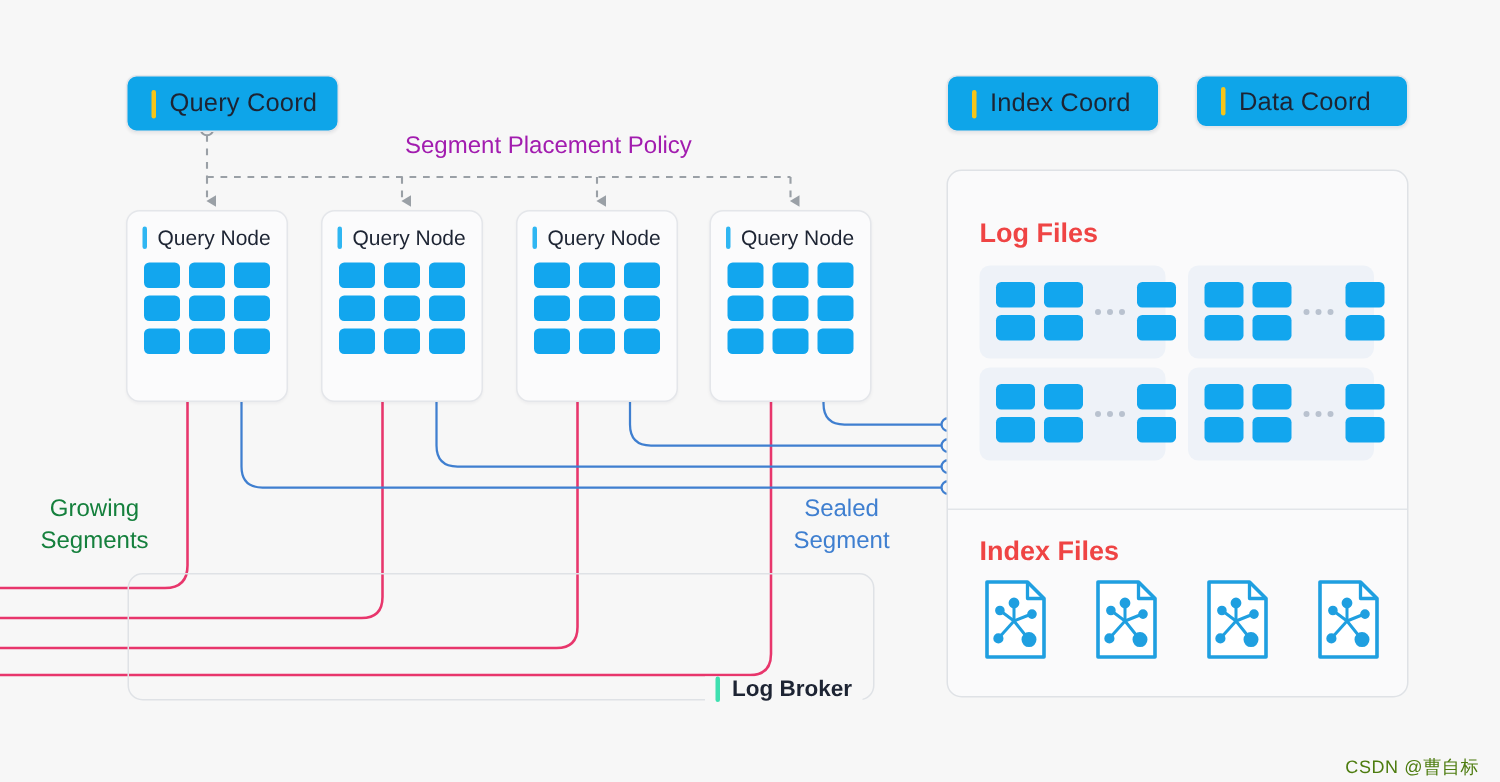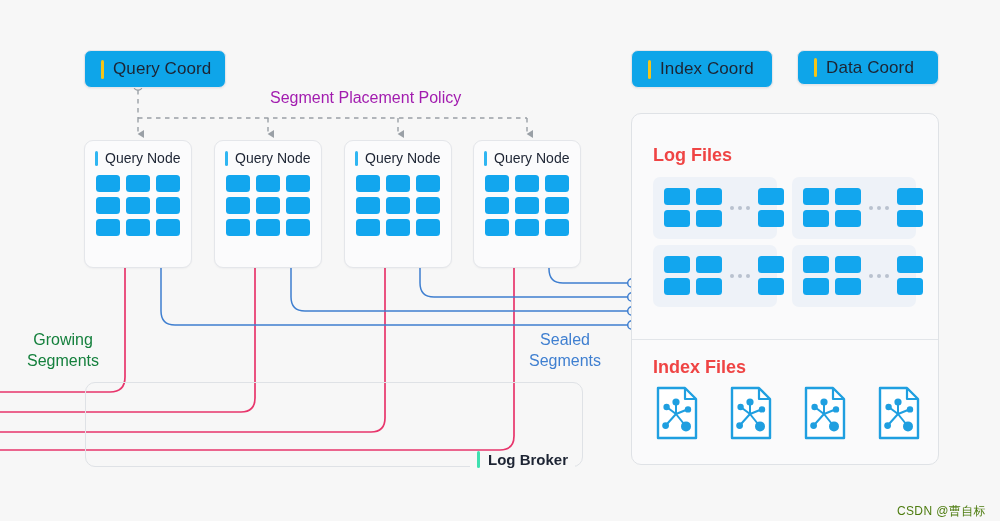--- a/index.html
+++ b/index.html
@@ -250,21 +250,21 @@
         <i class="sq"></i>
         <i class="sq"></i>
     </div>
   </div>
 
   <div class="flabel" id="spp">Segment Placement Policy</div>
 
   <div class="flabel" id="growing">Growing
 Segments</div>
   <div class="flabel" id="sealed">Sealed
-Segments</div>
+Segment</div>
 
   <div id="objstore">
 
     <div id="logfiles">
       <div class="sectionlabel">Log Files</div>
 
       <div class="logcard" style="left:21px;top:63px;">
         <div class="inner">
           <span class="pair">
             <i class="sq"></i>

